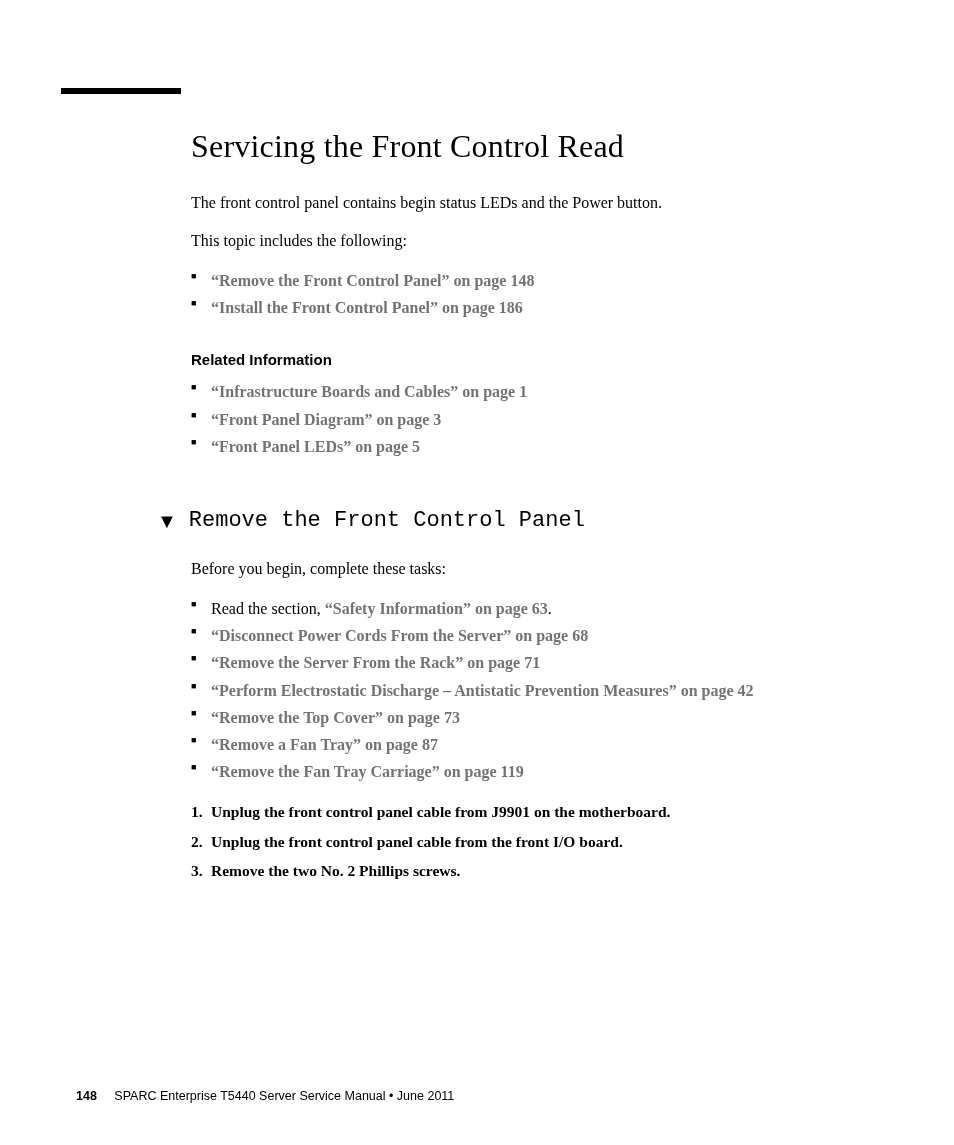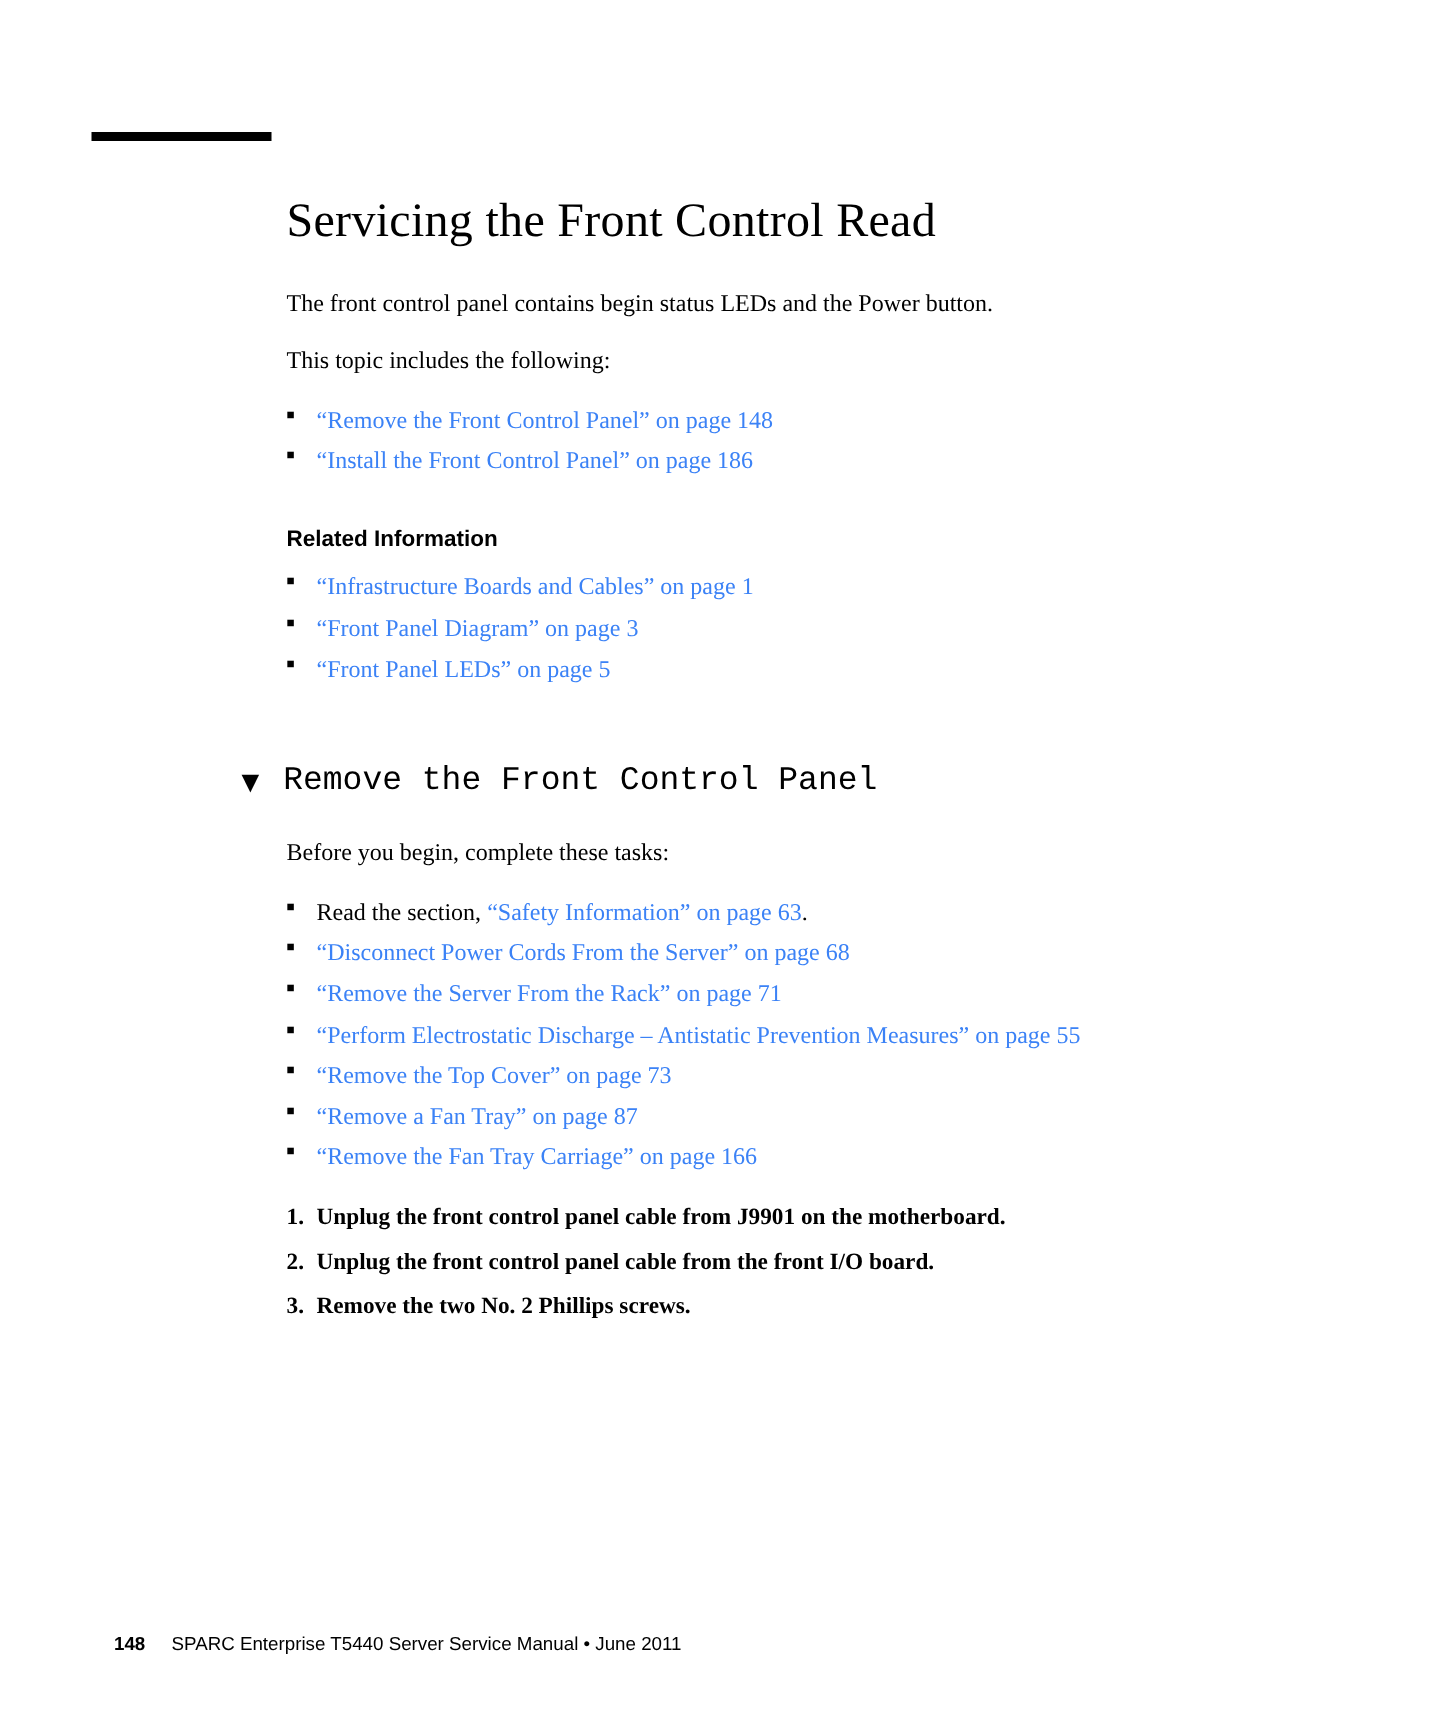--- a/index.html
+++ b/index.html
@@ -52,22 +52,23 @@
     top: 2px;
     font-size: 9px;
   }
   .related-heading {
     font-family: Arial, Helvetica, sans-serif;
     font-weight: bold;
     font-size: 15px;
     margin-bottom: 10px;
   }
   a.xref {
-    color: #3b82f6;
+    color: #737373;
     text-decoration: none;
+    font-weight: bold;
   }
   .sub-heading-row {
     display: flex;
     align-items: baseline;
     margin-left: -34px;
     margin-top: 48px;
     margin-bottom: 24px;
   }
   .triangle {
     font-size: 20px;
@@ -144,24 +145,24 @@
     </div>
 
     <p class="body">Before you begin, complete these tasks:</p>
 
     <ul class="bullets" style="margin-bottom:12px;">
       <li>
         <span>Read the section, </span><a class="xref">“Safety Information” on page 63</a><span>.</span>
       </li>
       <li><a class="xref">“Disconnect Power Cords From the Server” on page 68</a></li>
       <li><a class="xref">“Remove the Server From the Rack” on page 71</a></li>
-      <li><a class="xref">“Perform Electrostatic Discharge – Antistatic Prevention Measures” on page 55</a></li>
+      <li><a class="xref">“Perform Electrostatic Discharge – Antistatic Prevention Measures” on page 42</a></li>
       <li><a class="xref">“Remove the Top Cover” on page 73</a></li>
       <li><a class="xref">“Remove a Fan Tray” on page 87</a></li>
-      <li><a class="xref">“Remove the Fan Tray Carriage” on page 166</a></li>
+      <li><a class="xref">“Remove the Fan Tray Carriage” on page 119</a></li>
     </ul>
 
     <ol class="steps">
       <li>Unplug the front control panel cable from J9901 on the motherboard.</li>
       <li>Unplug the front control panel cable from the front I/O board.</li>
       <li>Remove the two No. 2 Phillips screws.</li>
     </ol>
 
   </div>
 </div>

